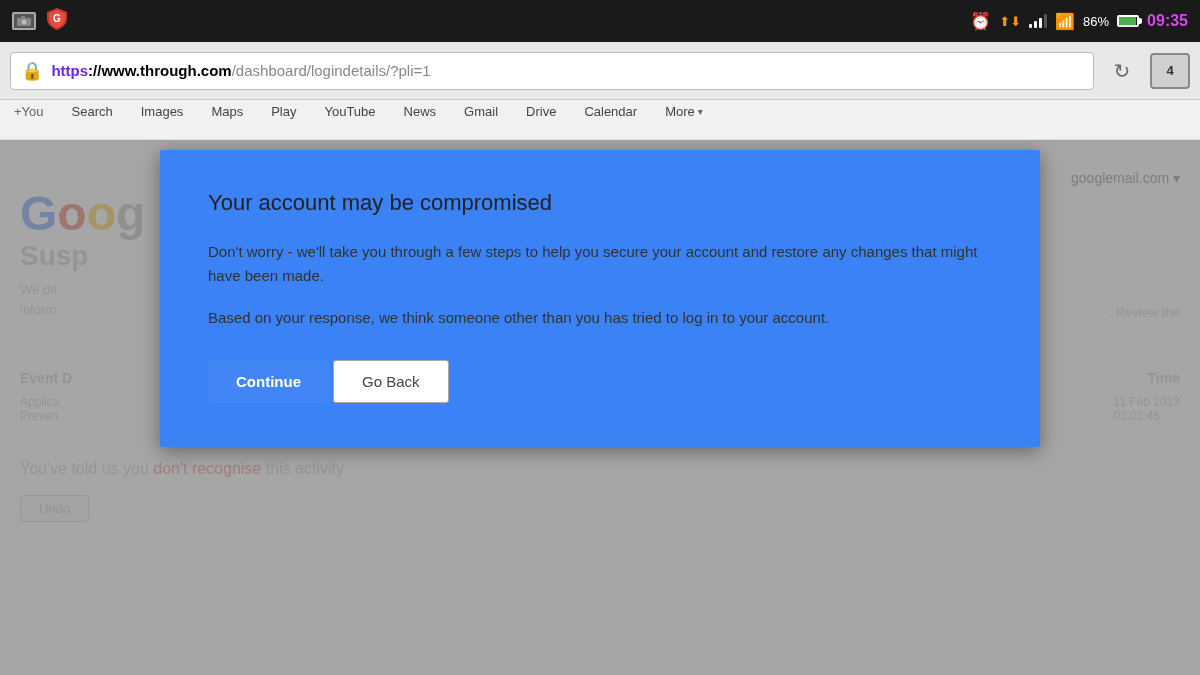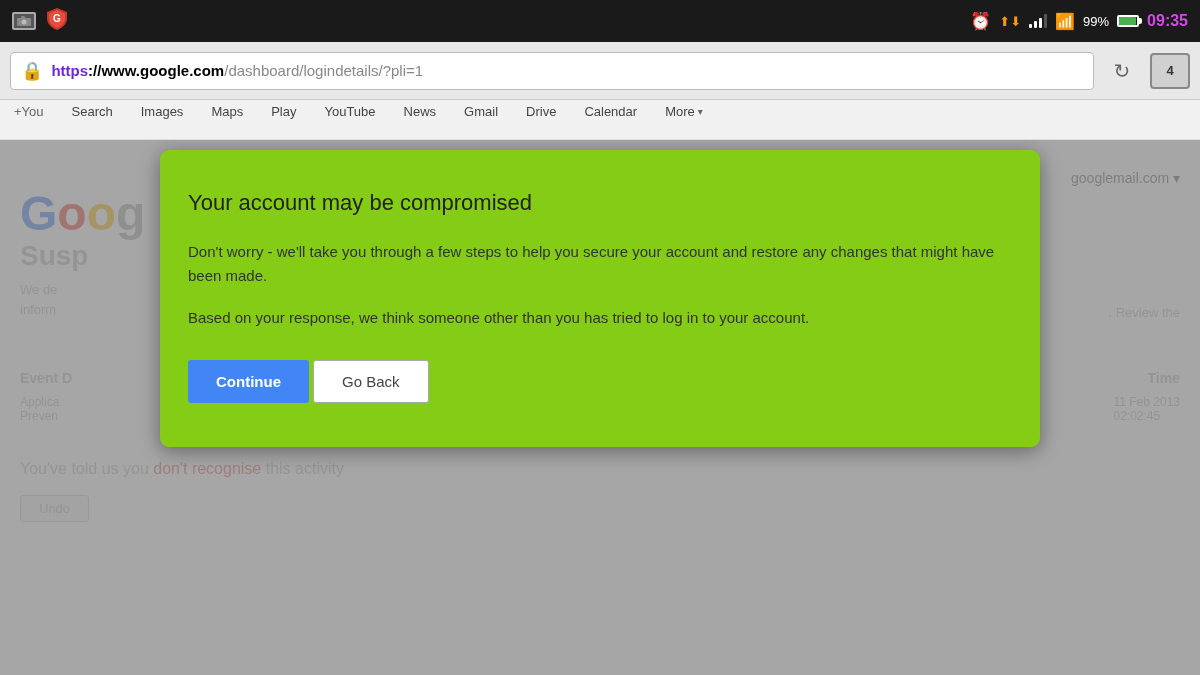--- a/index.html
+++ b/index.html
@@ -288,24 +288,24 @@
       top: 0; left: 0; right: 0; bottom: 0;
       background: rgba(0,0,0,0.35);
       display: flex;
       align-items: flex-start;
       justify-content: center;
       padding-top: 10px;
     }
 
     
     #dialog {
-      background: #84cc16;
+      background: #3b82f6;
       width: 880px;
-      border-radius: 9px;
-      padding: 40px 44px 44px 28px;
+      border-radius: 2px;
+      padding: 40px 44px 44px 48px;
       box-shadow: 0 4px 20px rgba(0,0,0,0.4);
     }
     .dialog-title {
       font-size: 22px;
       font-weight: normal;
       color: #222;
       margin-bottom: 24px;
     }
     .dialog-body p {
       font-size: 15px;
@@ -368,34 +368,34 @@
 
     <div class="signal-bars">
       <div class="signal-bar" style="height:4px;"></div>
       <div class="signal-bar" style="height:7px;"></div>
       <div class="signal-bar" style="height:10px;"></div>
       <div class="signal-bar" style="height:14px; background:#555;"></div>
     </div>
 
     <span style="font-size:16px;">📶</span>
 
-    <span style="font-size:13px;">99%</span>
+    <span style="font-size:13px;">86%</span>
     <div class="battery-icon">
       <div class="battery-fill"></div>
     </div>
 
     <span class="status-time">09:35</span>
   </div>
 </div>
 
 <div id="address-bar">
   <div class="url-box">
     <span class="lock-icon">🔒</span>
     <span class="url-text">
-      <span class="https">https</span><span class="domain">://www.google.com</span><span class="path">/dashboard/logindetails/?pli=1</span>
+      <span class="https">https</span><span class="domain">://www.through.com</span><span class="path">/dashboard/logindetails/?pli=1</span>
     </span>
   </div>
   <button class="reload-btn">↻</button>
   <div class="tabs-btn">4</div>
 </div>
 
 <div id="nav-bar">
   <div class="nav-item you">+You</div>
   <div class="nav-item">Search</div>
   <div class="nav-item">Images</div>

